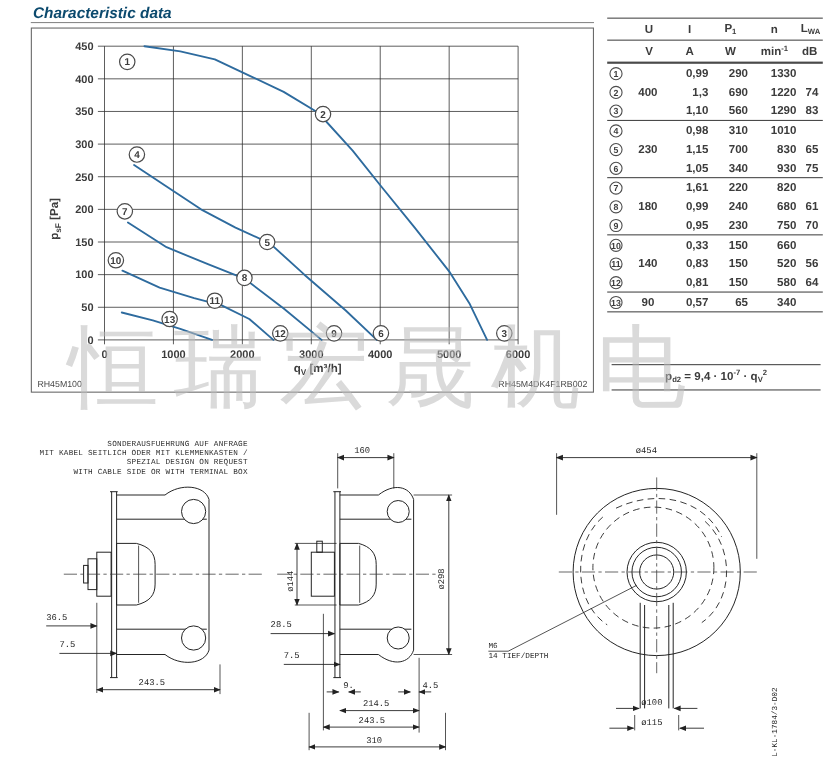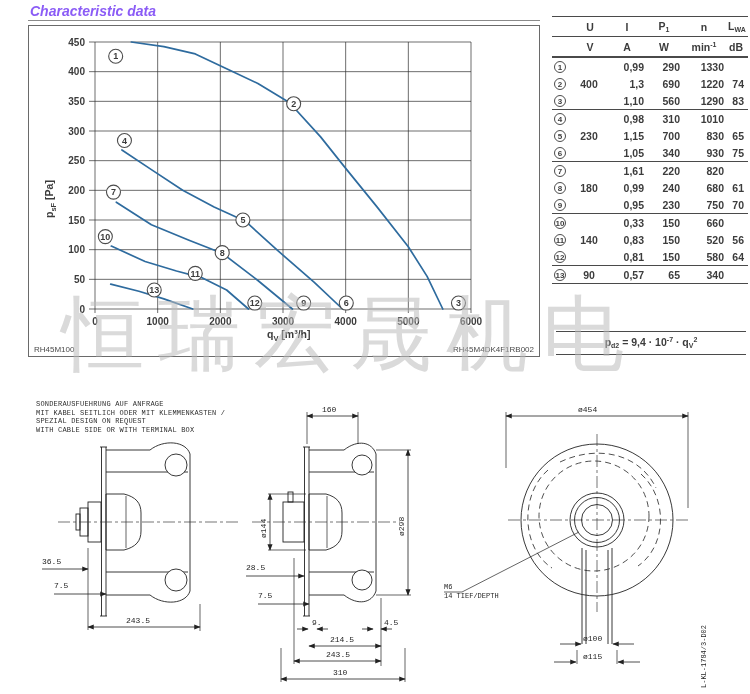--- a/index.html
+++ b/index.html
@@ -1,19 +1,19 @@
 <!DOCTYPE html>
 <html><head>
 <meta charset="utf-8">
 <style>
   html,body{margin:0;padding:0;background:#fff;}
   .page{position:relative;width:750px;height:694px;background:#ffffff;overflow:hidden;
         font-family:"Liberation Sans",sans-serif;color:#3c3c3c;}
   
-  .title{position:absolute;left:30px;top:3px;font-size:14px;font-style:italic;font-weight:700;color:#8b5cf6;}
+  .title{position:absolute;left:30px;top:3px;font-size:14px;font-style:italic;font-weight:700;color:#0c4a6e;}
   .title-rule{position:absolute;left:28px;top:20px;width:512px;height:1px;background:#8a8a8a;}
   
   .chart-panel{position:absolute;left:28px;top:25px;width:512px;height:332px;border:1px solid #6a6a6a;box-sizing:border-box;}
   .grid{stroke:#2e2e2e;stroke-width:0.7;}
   .curve{fill:none;stroke:#2e6b9e;stroke-width:1.7;stroke-linejoin:round;stroke-linecap:round;}
   .tick{font-family:"Liberation Sans",sans-serif;font-size:10px;font-weight:700;fill:#3c3c3c;}
   .ytick{text-anchor:end;}
   .xtick{text-anchor:middle;}
   .axis-label{font-family:"Liberation Sans",sans-serif;font-size:10.5px;font-weight:700;fill:#3c3c3c;}
   .axis-sub{font-size:7.5px;}
@@ -38,21 +38,21 @@
   
   .formula{position:absolute;left:556px;top:331px;width:190px;border-top:1.5px solid #4a4a4a;border-bottom:1.5px solid #4a4a4a;
            font-size:10.5px;font-weight:700;color:#3c3c3c;text-align:center;padding:4px 0 5px 0;}
   
   .wm-cn{position:absolute;left:62px;top:280px;font-size:82px;font-weight:400;letter-spacing:14px;
          color:#bcbcbc;opacity:0.55;white-space:nowrap;pointer-events:none;z-index:6;}
   .wm-url{position:absolute;left:170px;top:398px;font-size:34px;font-weight:600;letter-spacing:9px;
           color:#c8c8c8;opacity:0.6;white-space:nowrap;pointer-events:none;z-index:6;}
   
   .note{position:absolute;left:36px;top:400px;font-family:"Liberation Mono","DejaVu Sans Mono",monospace;
-        font-size:7px;line-height:8.5px;color:#2f2f2f;letter-spacing:0.2px;}
+        font-size:7px;line-height:8.5px;color:#2f2f2f;letter-spacing:0.2px;text-align:right;}
   .drawings{position:absolute;left:0;top:398px;width:750px;height:296px;}
   .dln{stroke:#222222;stroke-width:0.9;fill:none;}
   .dthin{stroke:#222222;stroke-width:0.7;fill:none;}
   .dcl{stroke:#3a3a3a;stroke-width:0.7;fill:none;stroke-dasharray:12 3 3 3;}
   .ddash{stroke:#222222;stroke-width:0.8;fill:none;stroke-dasharray:6 4;}
   .dfill{fill:#ffffff;stroke:#222222;stroke-width:0.9;}
   .dtxt{font-family:"Liberation Mono","DejaVu Sans Mono",monospace;font-size:8px;fill:#1f1f1f;}
   .dtxts{font-family:"Liberation Mono","DejaVu Sans Mono",monospace;font-size:7px;fill:#1f1f1f;}
   .dim{stroke:#222222;stroke-width:0.8;fill:none;}
 </style>

